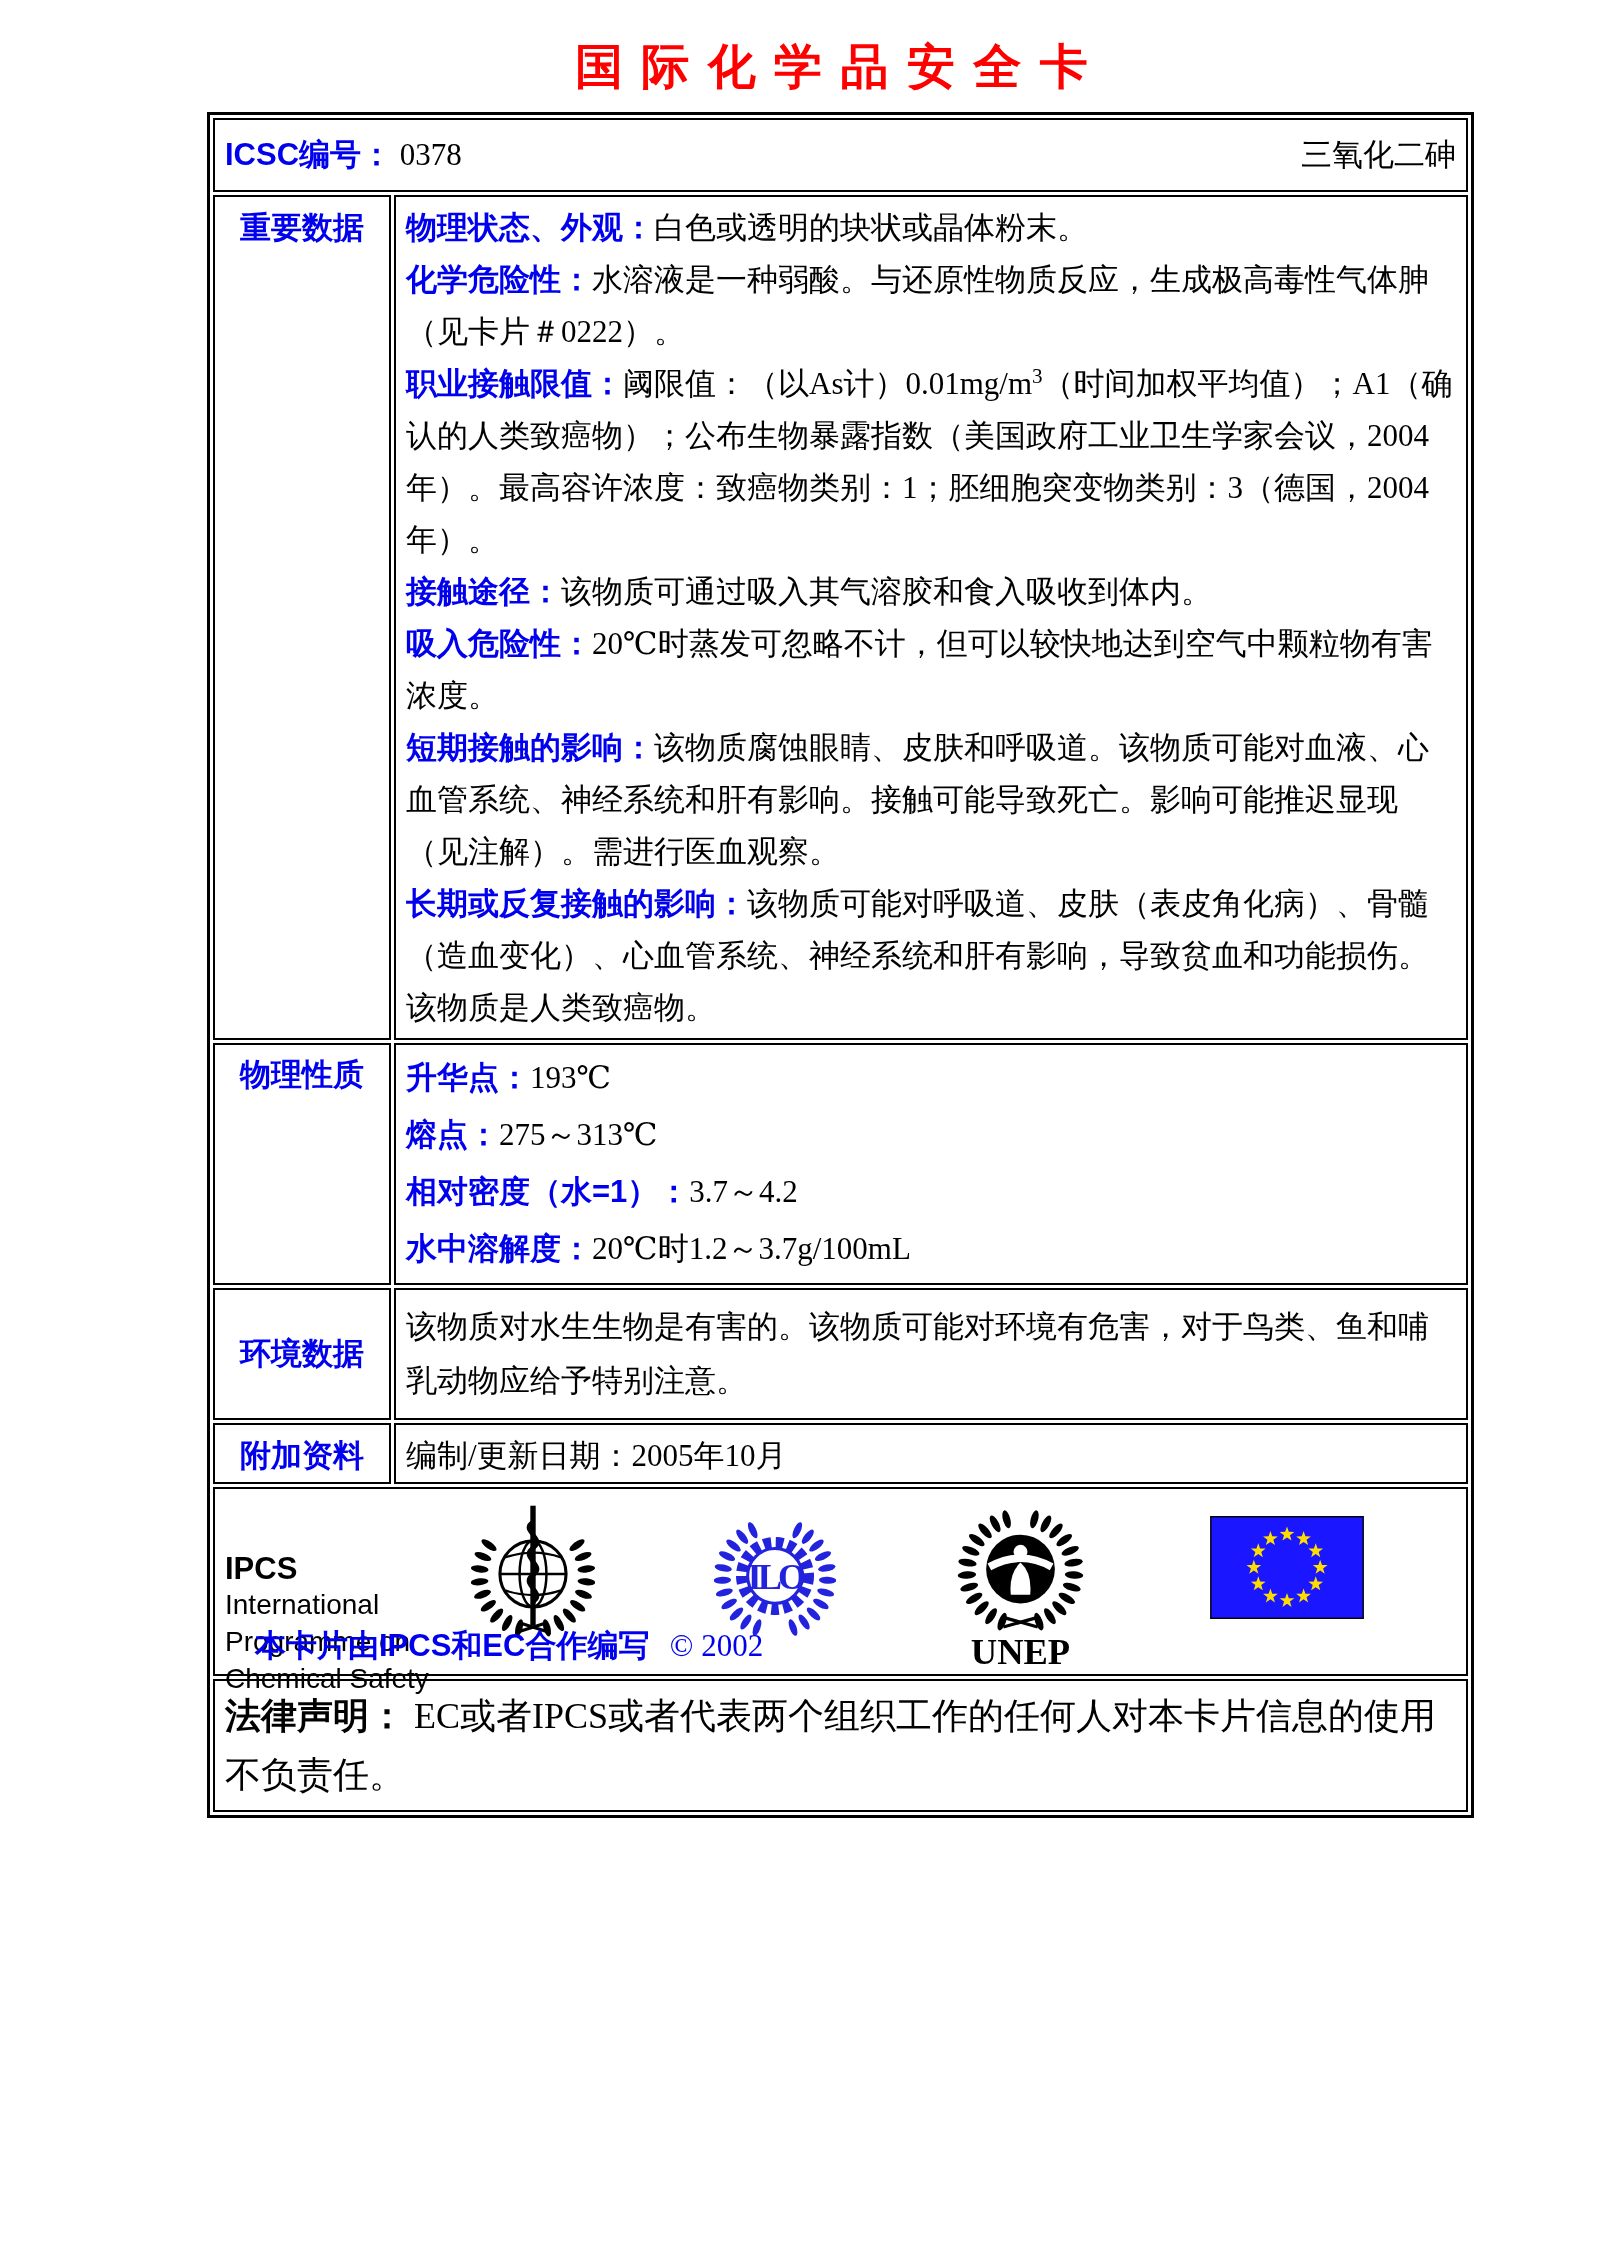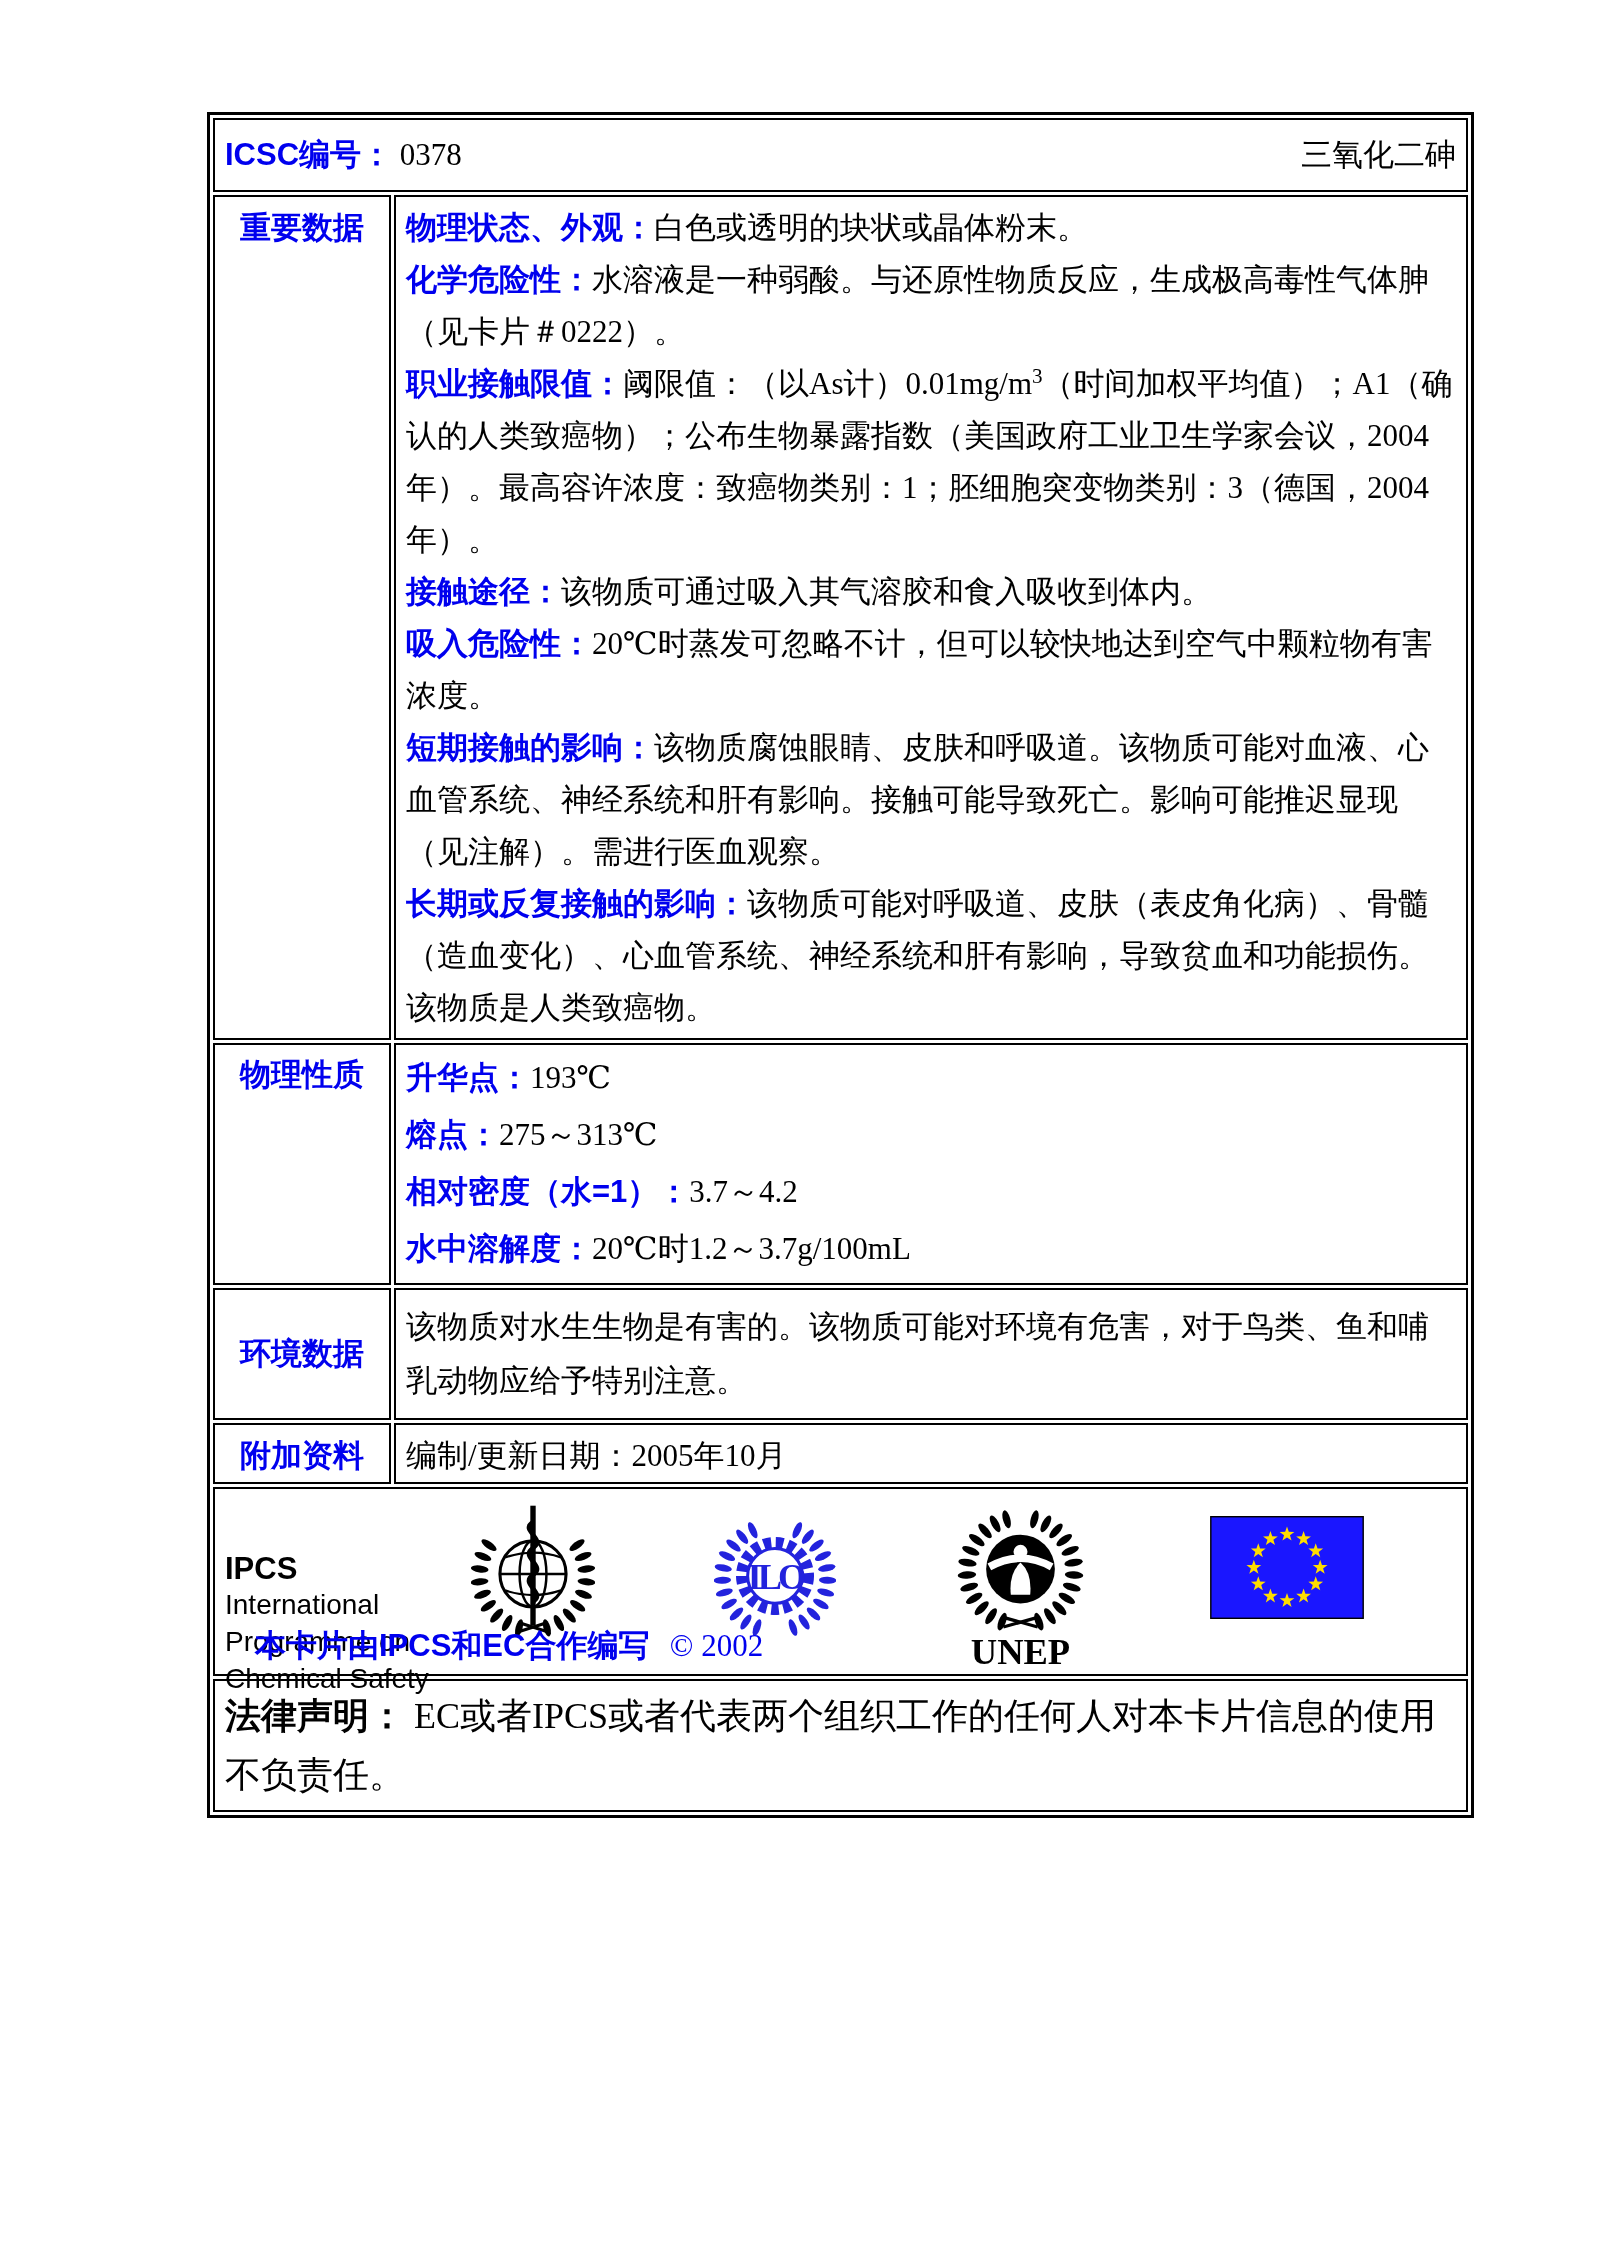--- a/index.html
+++ b/index.html
@@ -99,20 +99,21 @@
   .legal-label{
     font-family:"Liberation Sans","DejaVu Sans",sans-serif;
     font-weight:bold;color:#000;
   }
 </style>
 </head>
 <body>
 
 <div class="page">
 
+  <h1 class="doc-title">国际化学品安全卡</h1>
 
   <table class="card">
     <colgroup>
         <col class="c-label">
         <col>
       </colgroup>
 
     <tbody>
         <tr class="r-header">
       <td colspan="2">

